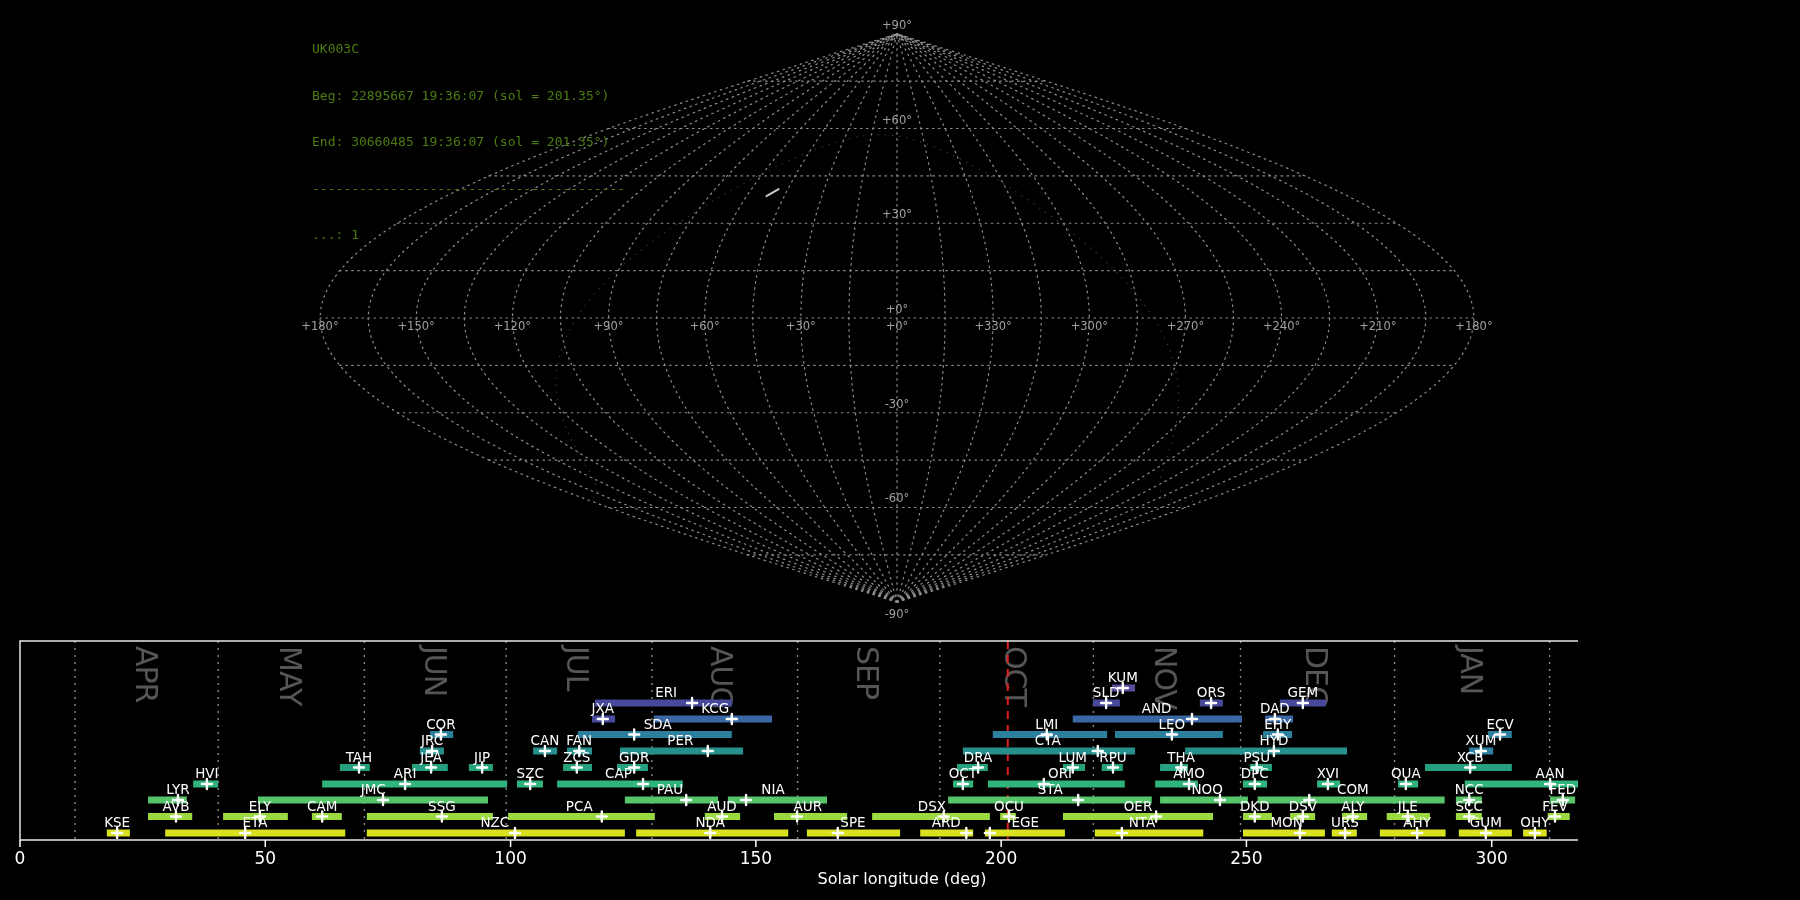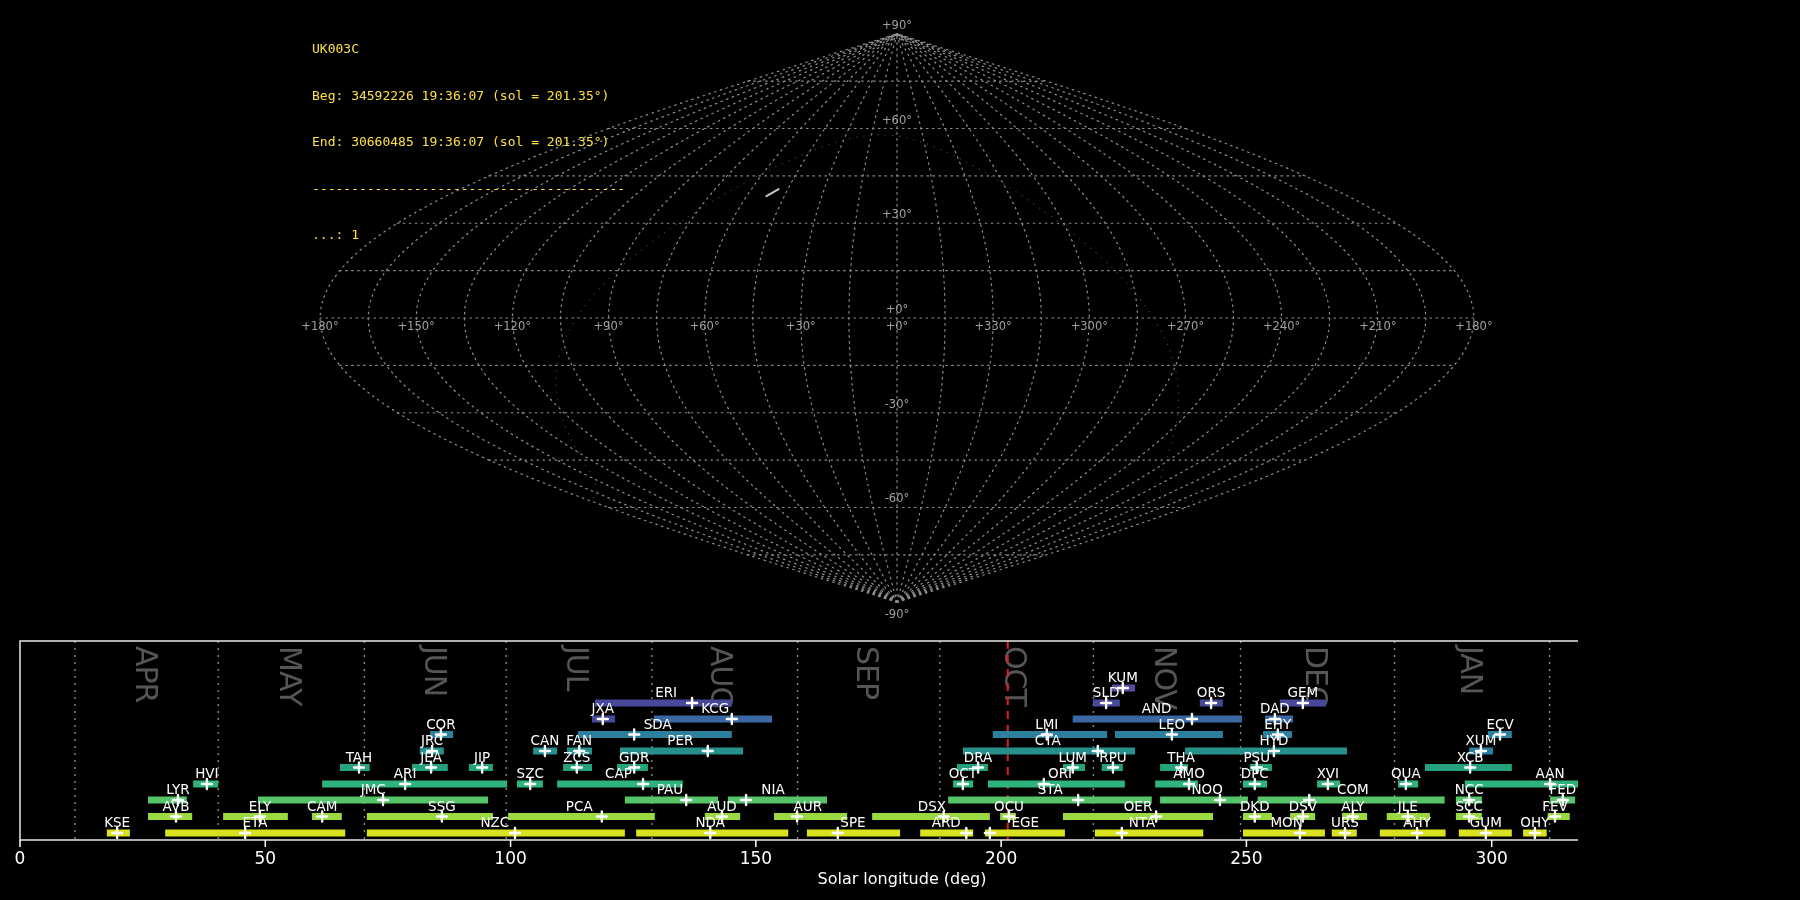--- a/index.html
+++ b/index.html
@@ -1,19 +1,19 @@
 <!DOCTYPE html>
 <html><head>
 <meta charset="utf-8">
 <style>
   html,body{margin:0;padding:0;background:#000;}
   .screen{position:relative;width:1578px;height:900px;background:#000;overflow:hidden;
           font-family:"DejaVu Sans","Liberation Sans",sans-serif;}
   #plot-svg{position:absolute;left:0;top:0;}
-  .header-block{position:absolute;left:312px;top:10px;color:#fde047;
+  .header-block{position:absolute;left:312px;top:10px;color:#4d7c0f;
                 font-family:"DejaVu Sans Mono","Liberation Mono",monospace;
                 font-size:13px;line-height:15.5px;white-space:pre;}
   .header-block div{min-height:15px;}
 </style>
 </head>
 <body>
 
 <div class="screen">
   <svg id="plot-svg" width="1800" height="900" viewBox="0 0 1800 900">
       <g>
@@ -387,18 +387,18 @@
         <text x="1491.71" y="864" fill="#ffffff" font-size="17px" text-anchor="middle">300</text>
         <line x1="1736.9950000000001" y1="840" x2="1736.9950000000001" y2="847" stroke="#ffffff" stroke-width="1.5"></line>
         <text x="1736.9950000000001" y="864" fill="#ffffff" font-size="17px" text-anchor="middle">350</text>
       </g>
       <g>
         <text x="902" y="884" fill="#ffffff" font-size="16px" text-anchor="middle">Solar longitude (deg)</text>
       </g>
     </svg>
   <div class="header-block">
     <div>UK003C</div>
-    <div>Beg: 34592226 19:36:07 (sol = 201.35°)</div>
+    <div>Beg: 22895667 19:36:07 (sol = 201.35°)</div>
     <div>End: 30660485 19:36:07 (sol = 201.35°)</div>
     <div>----------------------------------------</div>
     <div>...: 1</div>
   </div>
 </div>
 
 </body></html>

